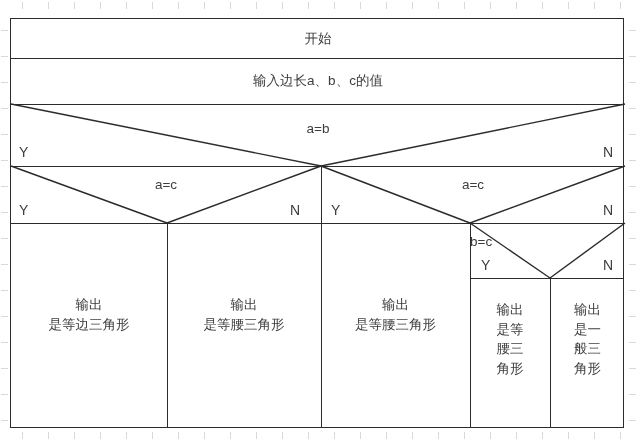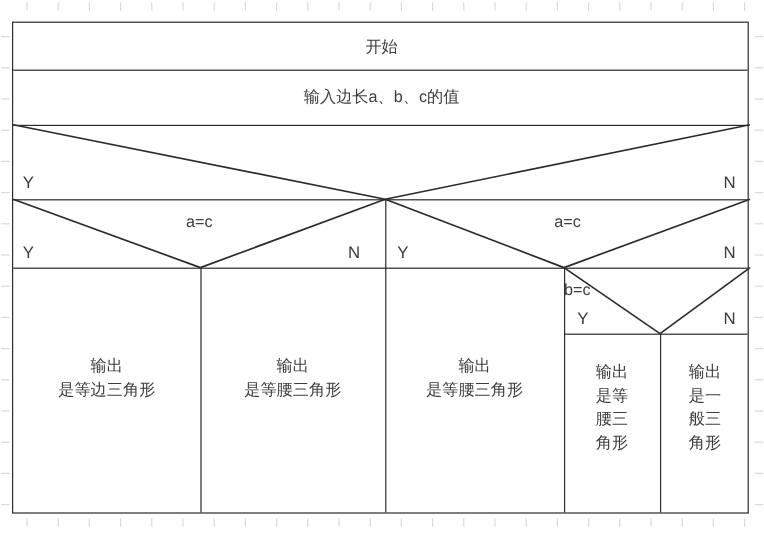--- a/index.html
+++ b/index.html
@@ -170,20 +170,21 @@
 
     <div class="line vline" style="left:310px;top:147px;height:261px"></div>
     <div class="line vline" style="left:156px;top:204px;height:204px"></div>
     <div class="line vline" style="left:459px;top:204px;height:204px"></div>
     <div class="line vline" style="left:539px;top:259px;height:149px"></div>
 
     <div class="cell" style="left:0;top:39px;width:614px;height:46px">输入边长a、b、c的值</div>
 
     <div class="cell" style="left:0;top:0;width:614px;height:39px">开始</div>
 
+    <div class="label" style="left:0;top:102px;width:614px;text-align:center">a=b</div>
     <div class="label yn" style="left:8px;top:125px">Y</div>
     <div class="label yn" style="left:592px;top:125px">N</div>
 
     <div class="label" style="left:0;top:158px;width:310px;text-align:center">a=c</div>
     <div class="label yn" style="left:8px;top:183px">Y</div>
     <div class="label yn" style="left:279px;top:183px">N</div>
 
     <div class="label" style="left:310px;top:158px;width:304px;text-align:center">a=c</div>
     <div class="label yn" style="left:320px;top:183px">Y</div>
     <div class="label yn" style="left:592px;top:183px">N</div>

